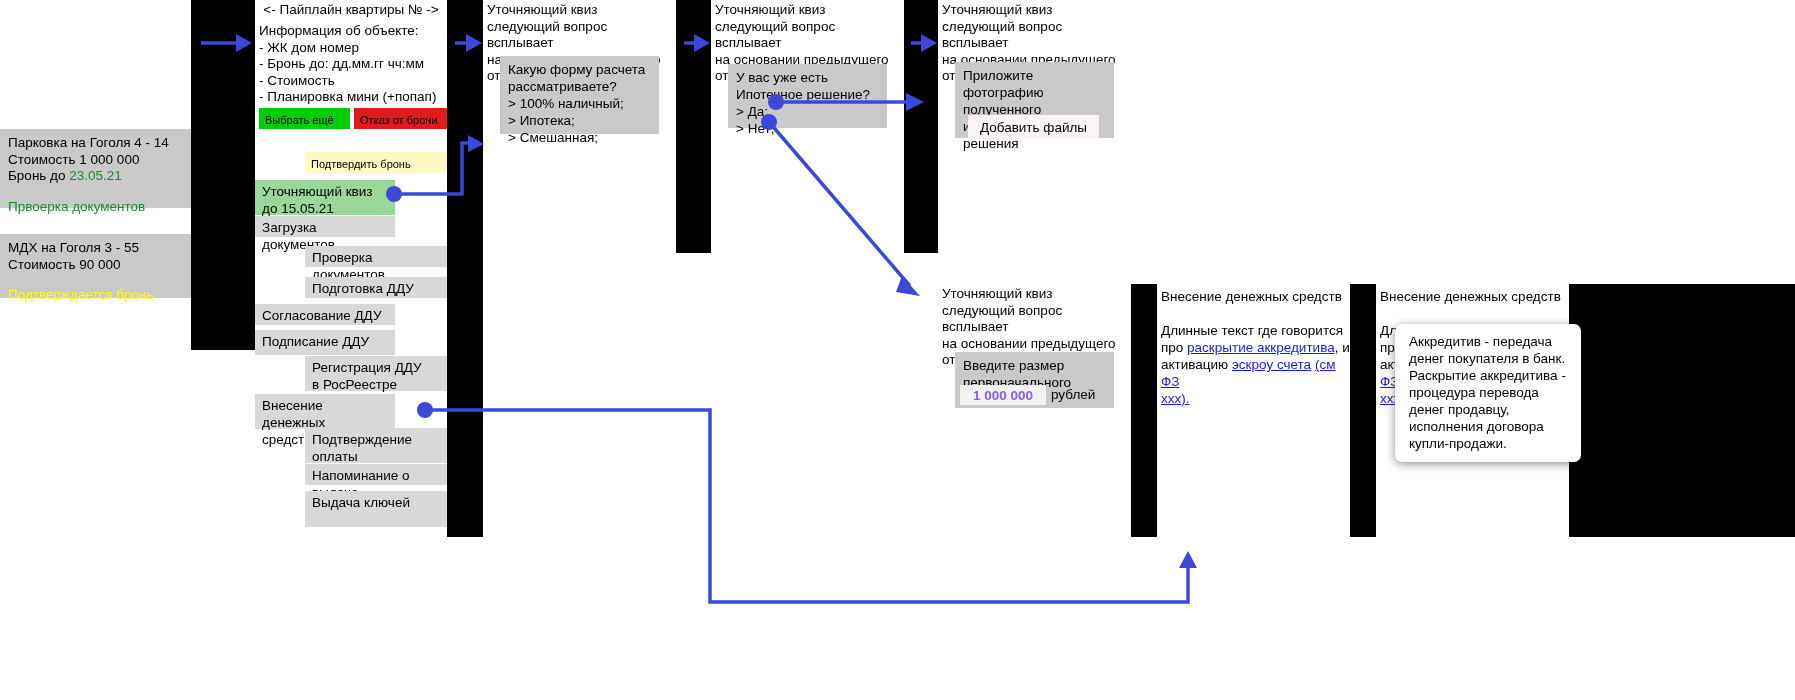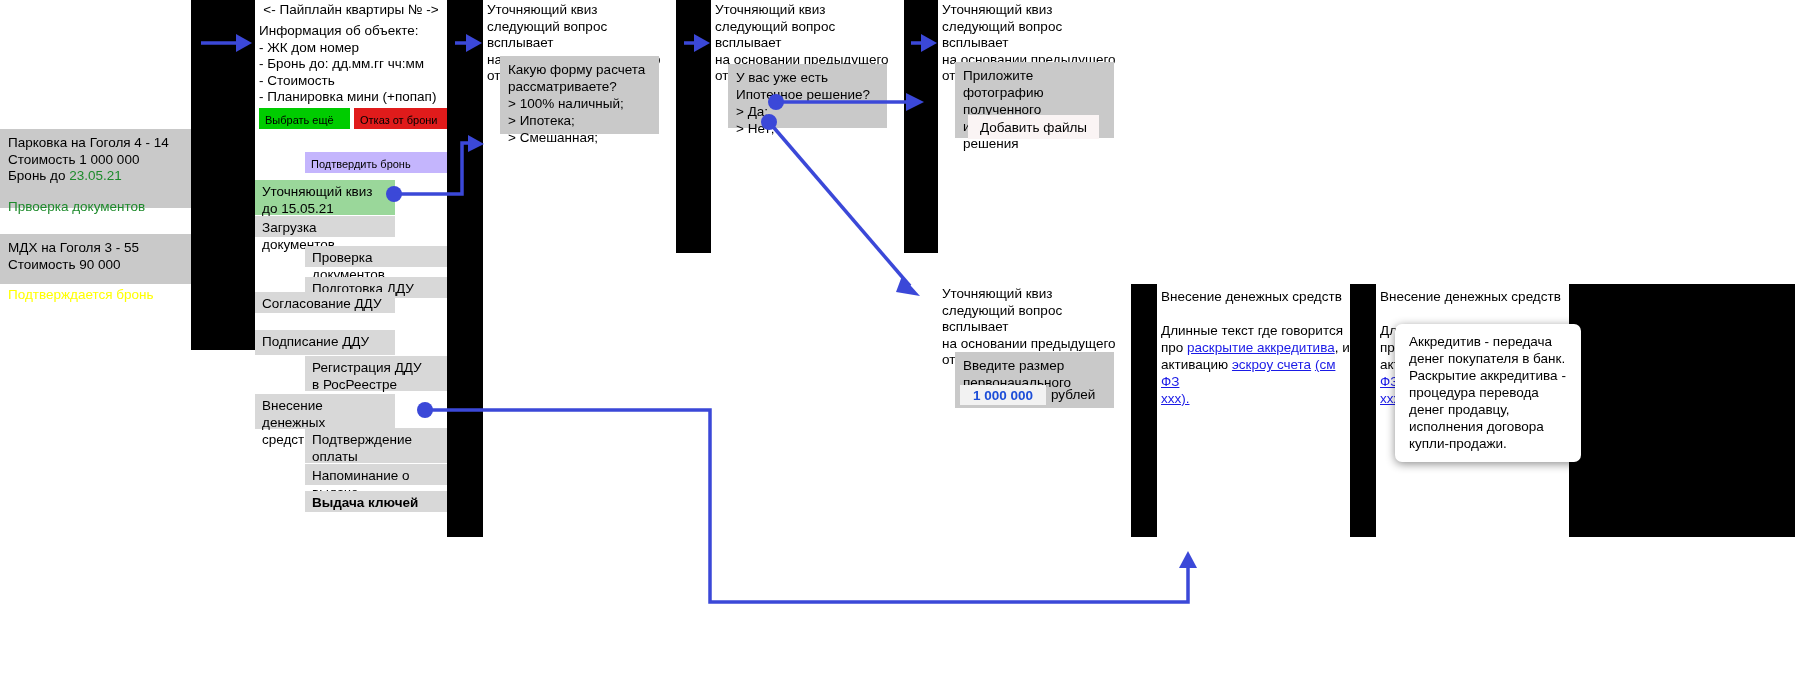--- a/index.html
+++ b/index.html
@@ -66,21 +66,21 @@
     box-sizing:border-box;
     font-size:11px;
     line-height:16.5px;
     padding:4px 6px;
     color:#000;
     white-space:nowrap;
     overflow:hidden;
   }
   .btn-green{background:#00cc00;}
   .btn-red{background:#e01b1b;color:#000;}
-  .btn-cream{background:#c4b5fd;}
+  .btn-cream{background:#fef9c3;}
   .stage-item{
     position:absolute;
     box-sizing:border-box;
     background:#d8d8d8;
     font-size:13.5px;
     line-height:17px;
     padding:3px 7px;
     color:#000;
   }
   .stage-item.active{background:#9ad79a;}
@@ -106,21 +106,21 @@
     display:flex;
     align-items:center;
     justify-content:center;
   }
   .amount-field{
     position:absolute;
     box-sizing:border-box;
     background:#f2f2f2;
     font-size:13.5px;
     line-height:17px;
-    color:#1d4ed8;
+    color:#8b5cf6;
     display:flex;
     align-items:center;
     justify-content:center;
     font-weight:bold;
   }
   .amount-unit{
     position:absolute;
     font-size:13.5px;
     line-height:17px;
     color:#000;
@@ -171,21 +171,21 @@
   <div class="screen" style="left:0px;top:0px;width:191px;height:350px;background:#ffffff;">
 
 
     <div class="card" style="left:0px;top:129px;width:191px;height:79px;">
       <span class="ttl">Парковка на Гоголя 4 - 14</span>
       <span class="ttl">Стоимость 1 000 000</span>
       <span class="ttl"><span>Бронь до </span><span class="green-txt">23.05.21</span></span>
       <span class="status-line green-txt">Првоерка документов</span>
     </div>
 
-    <div class="card" style="left:0px;top:234px;width:191px;height:50px;">
+    <div class="card" style="left:0px;top:234px;width:191px;height:64px;">
       <span class="ttl">МДХ на Гоголя 3 - 55</span>
       <span class="ttl">Стоимость 90 000</span>
       <span class="status-line yellow-txt">Подтверждается бронь</span>
     </div>
   </div>
 
   <div class="screen dark" style="left:191px;top:0px;width:64px;height:350px;"></div>
 
   <div class="screen" style="left:255px;top:0px;width:192px;height:537px;">
 
@@ -205,36 +205,36 @@
 
     <div class="stage-item active" style="left:0px;top:180px;width:140px;height:35px;white-space:pre-line;">Уточняющий квиз
 до 15.05.21</div>
 
     <div class="stage-item" style="left:0px;top:216px;width:140px;height:21px;">Загрузка документов</div>
 
     <div class="stage-item" style="left:50px;top:246px;width:142px;height:21px;">Проверка документов</div>
 
     <div class="stage-item" style="left:50px;top:277px;width:142px;height:21px;">Подготовка ДДУ</div>
 
-    <div class="stage-item" style="left:0px;top:292px;width:140px;height:21px;">Согласование ДДУ</div>
+    <div class="stage-item" style="left:0px;top:304px;width:140px;height:21px;">Согласование ДДУ</div>
 
     <div class="stage-item" style="left:0px;top:320px;width:140px;height:25px;margin-top:10px;">Подписание ДДУ</div>
 
     <div class="stage-item" style="left:50px;top:356px;width:142px;height:35px;white-space:pre-line;">Регистрация ДДУ
 в РосРеестре</div>
 
     <div class="stage-item" style="left:0px;top:394px;width:140px;height:35px;white-space:pre-line;">Внесение денежных
 средств</div>
 
     <div class="stage-item" style="left:50px;top:428px;width:142px;height:35px;white-space:pre-line;">Подтверждение
 оплаты</div>
 
     <div class="stage-item" style="left:50px;top:464px;width:142px;height:21px;">Напоминание о выдаче</div>
 
-    <div class="stage-item" style="left:50px;top:491px;width:142px;height:21px;font-weight:bold;">Выдача ключей</div>
+    <div class="stage-item" style="left:50px;top:491px;width:142px;height:36px;">Выдача ключей</div>
   </div>
 
   <div class="screen dark" style="left:447px;top:0px;width:36px;height:537px;"></div>
 
   <div class="screen" style="left:483px;top:0px;width:193px;height:253px;">
     <div class="body-text" style="position:absolute;left:4px;top:2px;width:190px;">Уточняющий квиз
 следующий вопрос всплывает
 на основании предыдущего
 ответа</div>
     <div class="bubble" style="left:17px;top:56px;width:159px;height:78px;">Какую форму расчета

